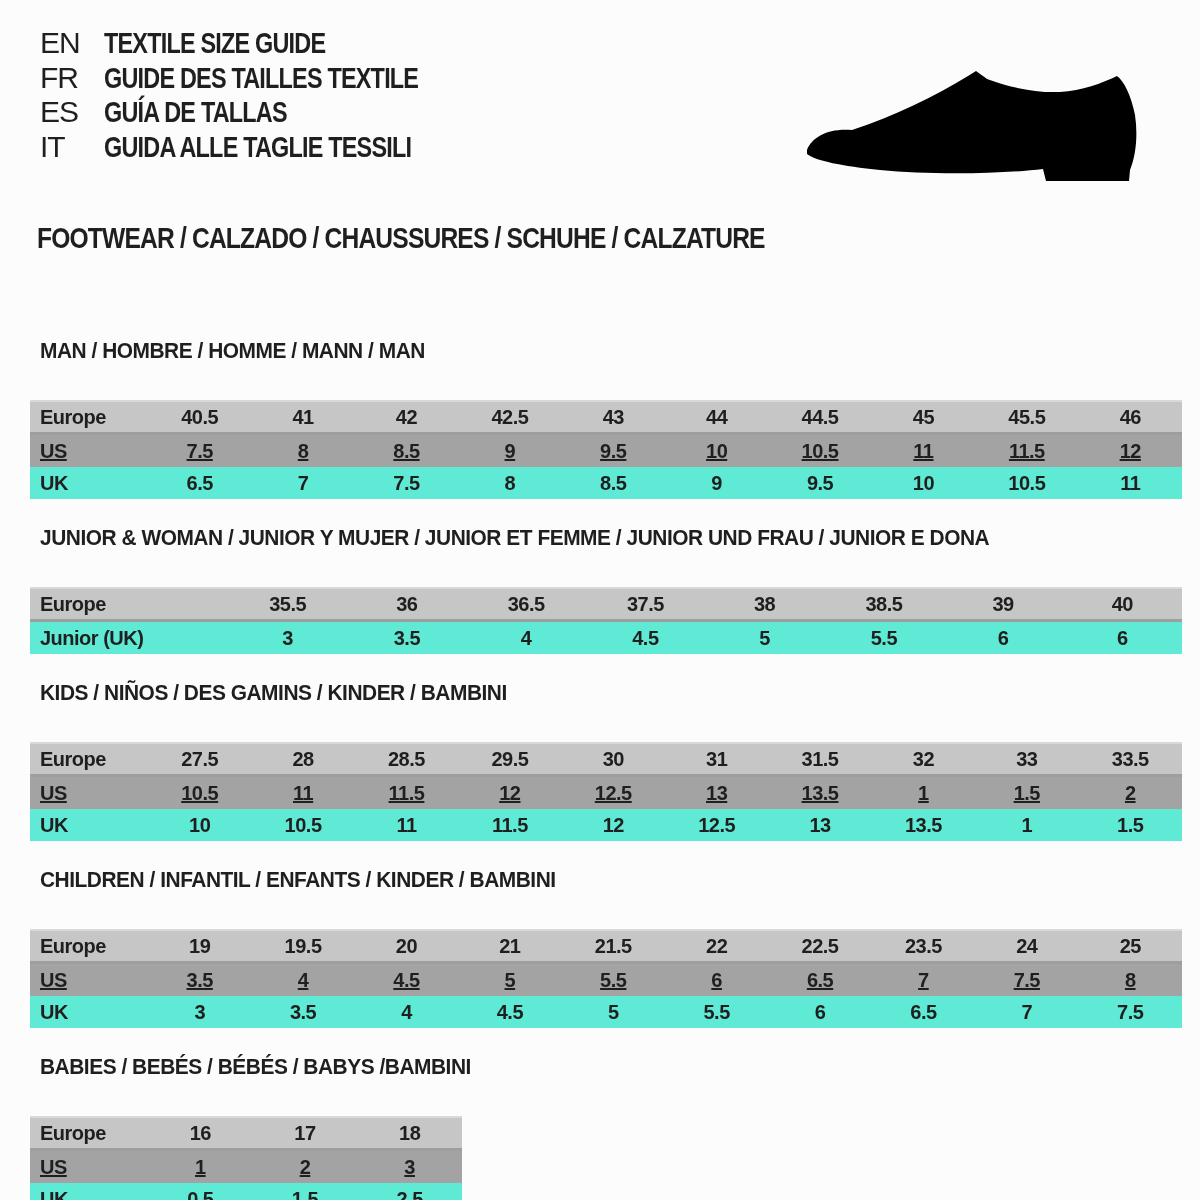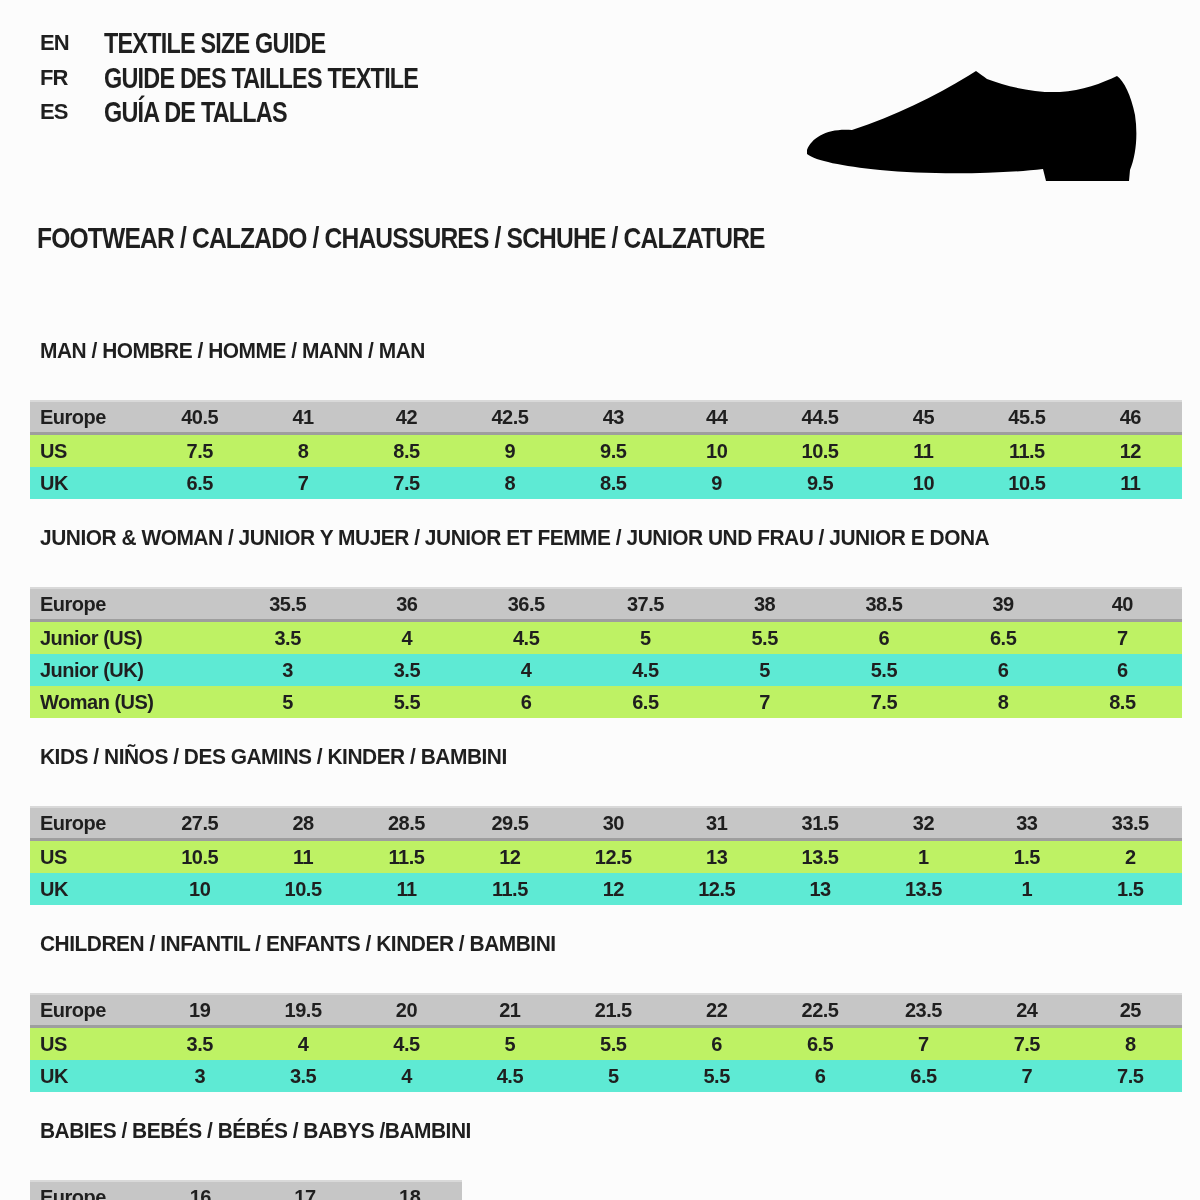--- a/index.html
+++ b/index.html
@@ -9,21 +9,21 @@
     color: #1f1f1f;
     font-family: "Liberation Sans", sans-serif;
     position: relative;
     overflow: hidden;
   }
 
   
   .lang-block { position: absolute; left: 40px; top: 26px; }
   .lang-row { display: flex; height: 34.5px; align-items: center; }
   .lang-code {
-    width: 64px; font-weight: bold; font-size: 22px; letter-spacing: -1px;
+    width: 64px; font-weight: normal; font-size: 30px; letter-spacing: -1px;
     flex: 0 0 auto;
   }
   .lang-title {
     font-weight: bold; font-size: 30px; letter-spacing: -1px;
     transform: scaleX(0.78); transform-origin: left center; white-space: nowrap;
   }
 
   
   .category-line {
     position: absolute; left: 37px; top: 221px;
@@ -52,39 +52,43 @@
   }
   td.label-cell { text-align: left; padding-left: 10px; width: 108px; }
   section[data-section="junior-woman"] td.label-cell { width: 188px; }
   tr.header-row td {
     background: #c6c6c6;
     border-top: 2px solid #d9d9d9;
     border-bottom: 3px solid #9e9e9e;
     height: 30px;
   }
   tr.alt-row td { background: #5eead4; }
-  tr.plain-row td { background: #bef264; }
+  tr.plain-row td { background: #a3a3a3; text-decoration: underline; }
 </style>
 </head>
 <body>
 
 <div class="page">
 
   <div class="lang-block" id="lang-block">
       <div class="lang-row">
         <span class="lang-code">EN</span>
         <span class="lang-title">TEXTILE SIZE GUIDE</span>
       </div>
       <div class="lang-row">
         <span class="lang-code">FR</span>
         <span class="lang-title">GUIDE DES TAILLES TEXTILE</span>
       </div>
       <div class="lang-row">
         <span class="lang-code">ES</span>
         <span class="lang-title">GUÍA DE TALLAS</span>
+      </div>
+      <div class="lang-row">
+        <span class="lang-code">IT</span>
+        <span class="lang-title">GUIDA ALLE TAGLIE TESSILI</span>
       </div>
     </div>
 
   <div class="shoe">
     <svg viewBox="0 0 420 200" xmlns="http://www.w3.org/2000/svg" aria-hidden="true">
       <path fill="#000000" d="
         M 27 110
         C 32 97 48 88 72 90
         C 115 76 155 56 188 36
         L 196 31
@@ -159,52 +163,30 @@
               <td class="label-cell">Europe</td>
               <td class="value-cell">35.5</td>
               <td class="value-cell">36</td>
               <td class="value-cell">36.5</td>
               <td class="value-cell">37.5</td>
               <td class="value-cell">38</td>
               <td class="value-cell">38.5</td>
               <td class="value-cell">39</td>
               <td class="value-cell">40</td>
             </tr>
-            <tr class="plain-row">
-              <td class="label-cell">Junior (US)</td>
-              <td class="value-cell">3.5</td>
-              <td class="value-cell">4</td>
-              <td class="value-cell">4.5</td>
-              <td class="value-cell">5</td>
-              <td class="value-cell">5.5</td>
-              <td class="value-cell">6</td>
-              <td class="value-cell">6.5</td>
-              <td class="value-cell">7</td>
-            </tr>
             <tr class="alt-row">
               <td class="label-cell">Junior (UK)</td>
               <td class="value-cell">3</td>
               <td class="value-cell">3.5</td>
               <td class="value-cell">4</td>
               <td class="value-cell">4.5</td>
               <td class="value-cell">5</td>
               <td class="value-cell">5.5</td>
               <td class="value-cell">6</td>
               <td class="value-cell">6</td>
-            </tr>
-            <tr class="plain-row">
-              <td class="label-cell">Woman (US)</td>
-              <td class="value-cell">5</td>
-              <td class="value-cell">5.5</td>
-              <td class="value-cell">6</td>
-              <td class="value-cell">6.5</td>
-              <td class="value-cell">7</td>
-              <td class="value-cell">7.5</td>
-              <td class="value-cell">8</td>
-              <td class="value-cell">8.5</td>
             </tr>
           </tbody>
         </table>
       </section>
       <section data-section="kids">
         <div class="section-title">KIDS / NIÑOS / DES GAMINS / KINDER / BAMBINI</div>
         <table>
           <tbody>
             <tr class="header-row">
               <td class="label-cell">Europe</td>

